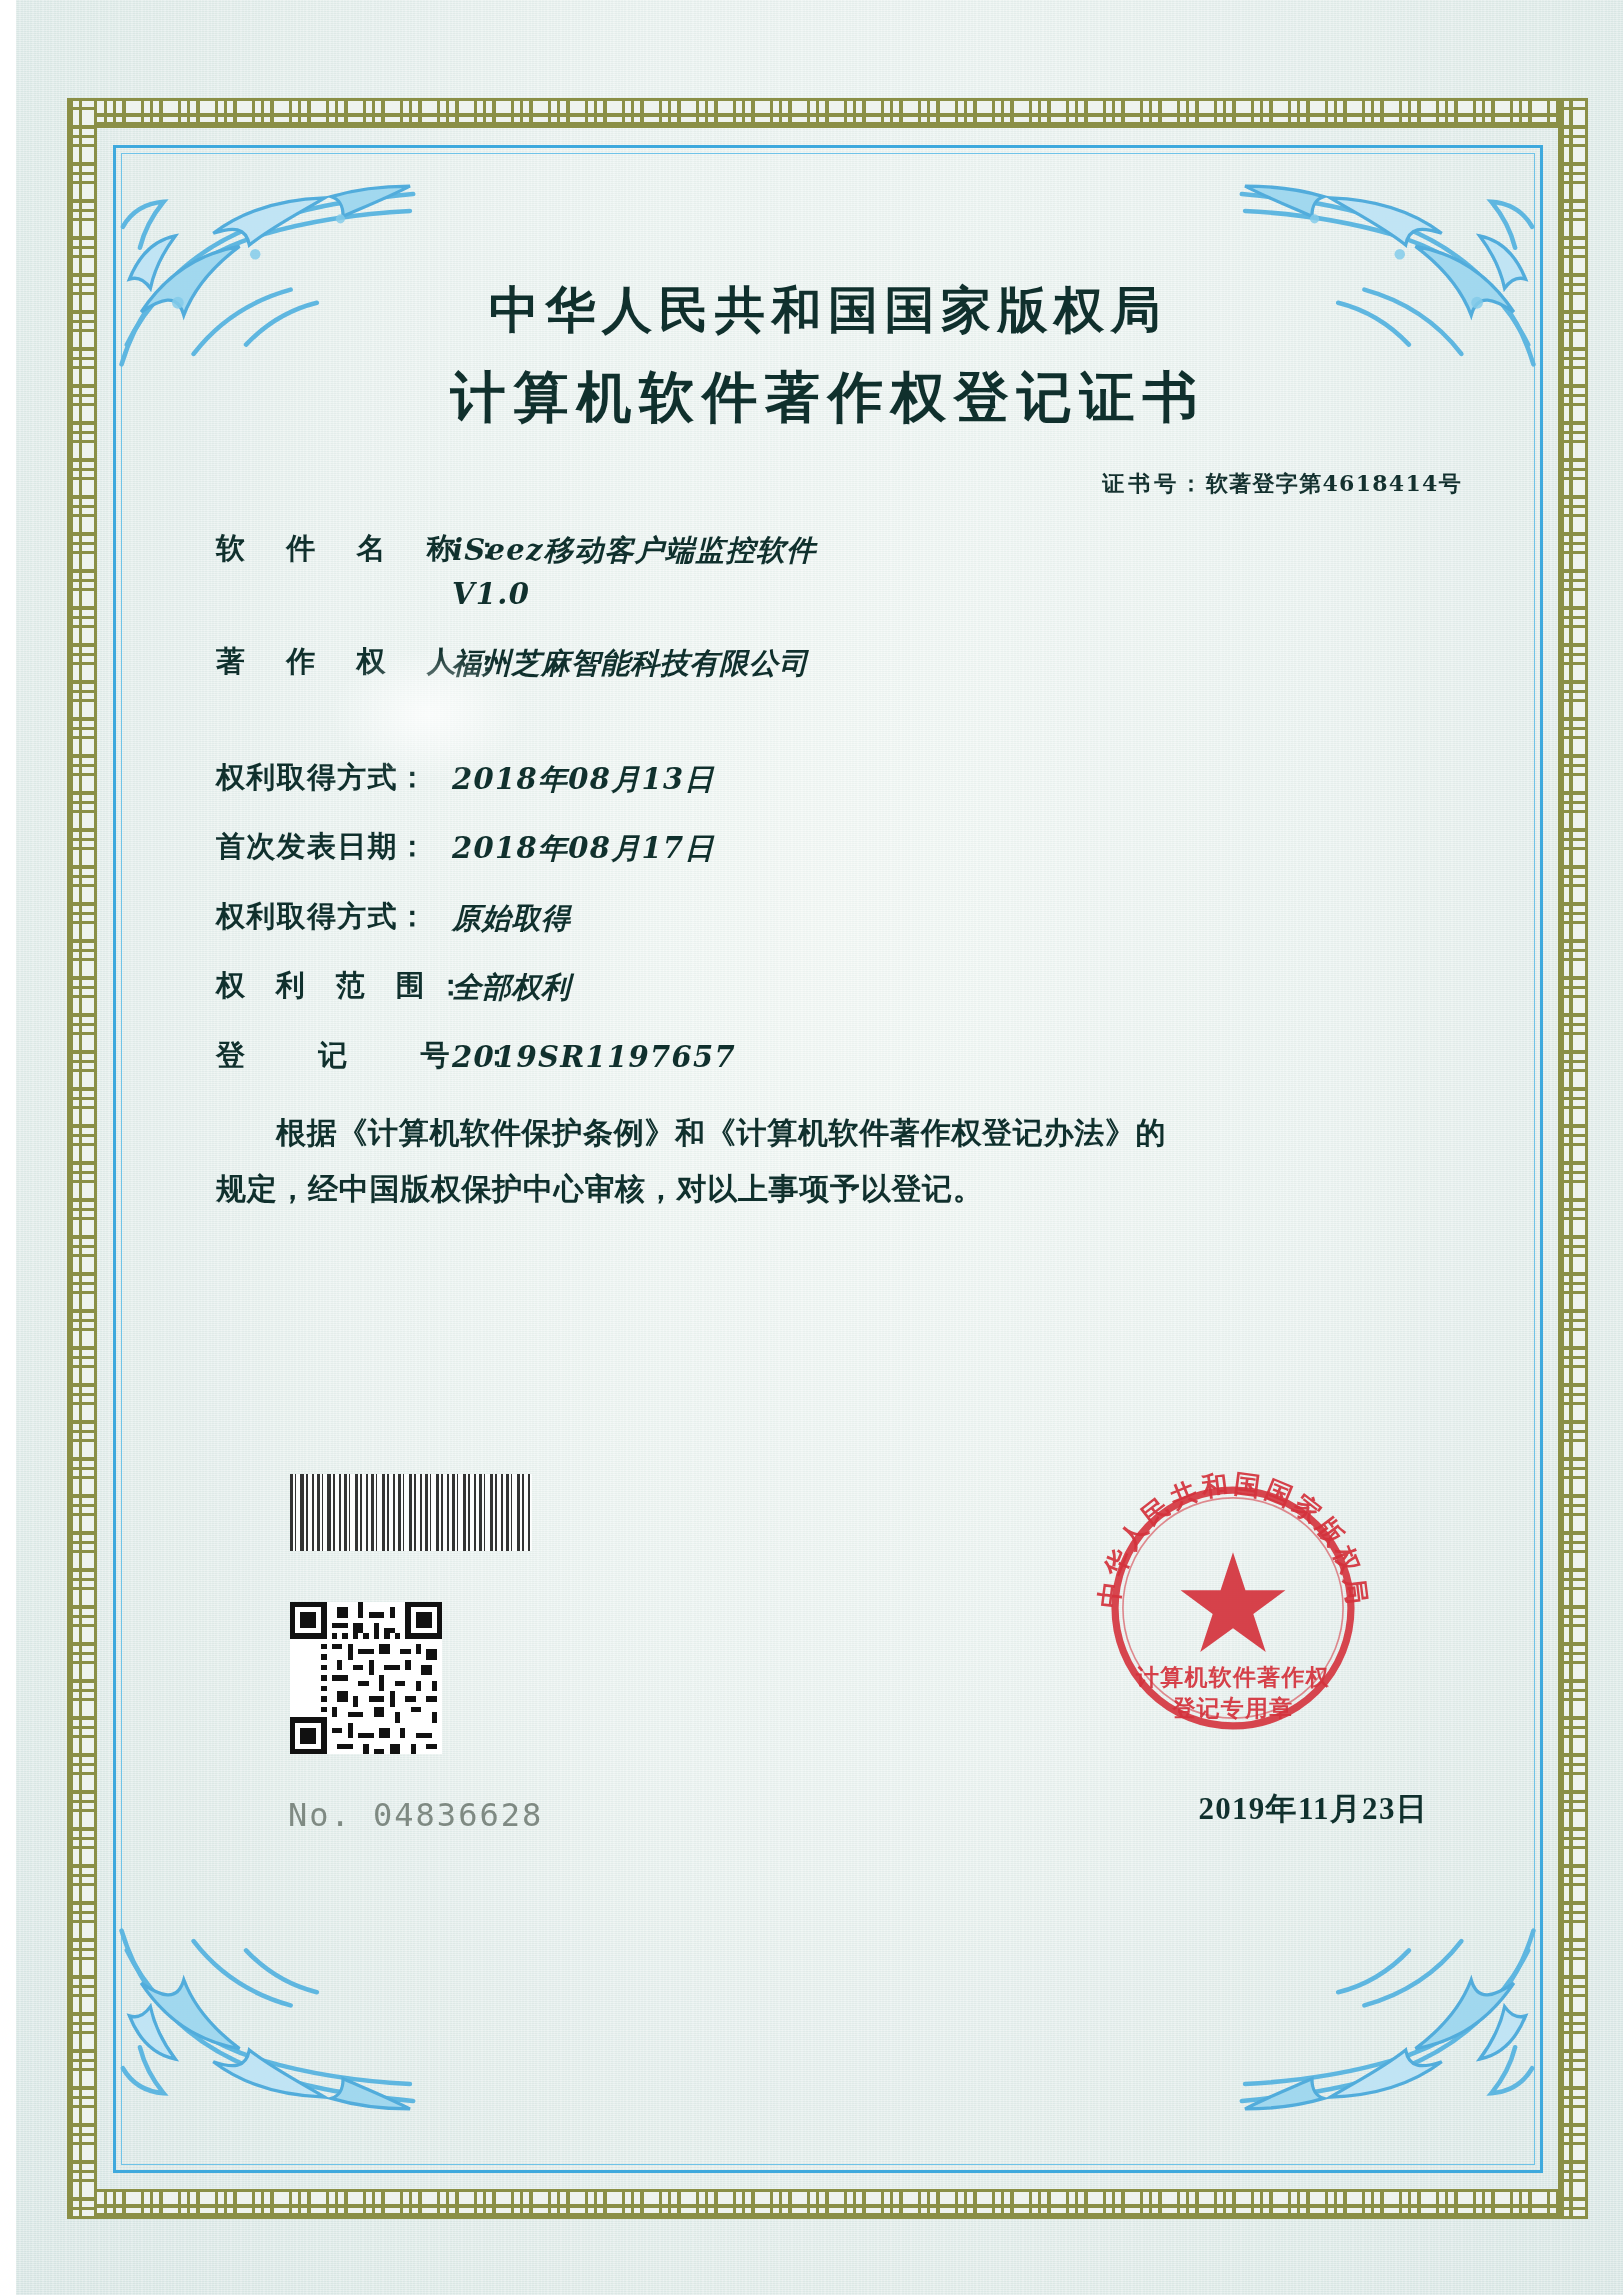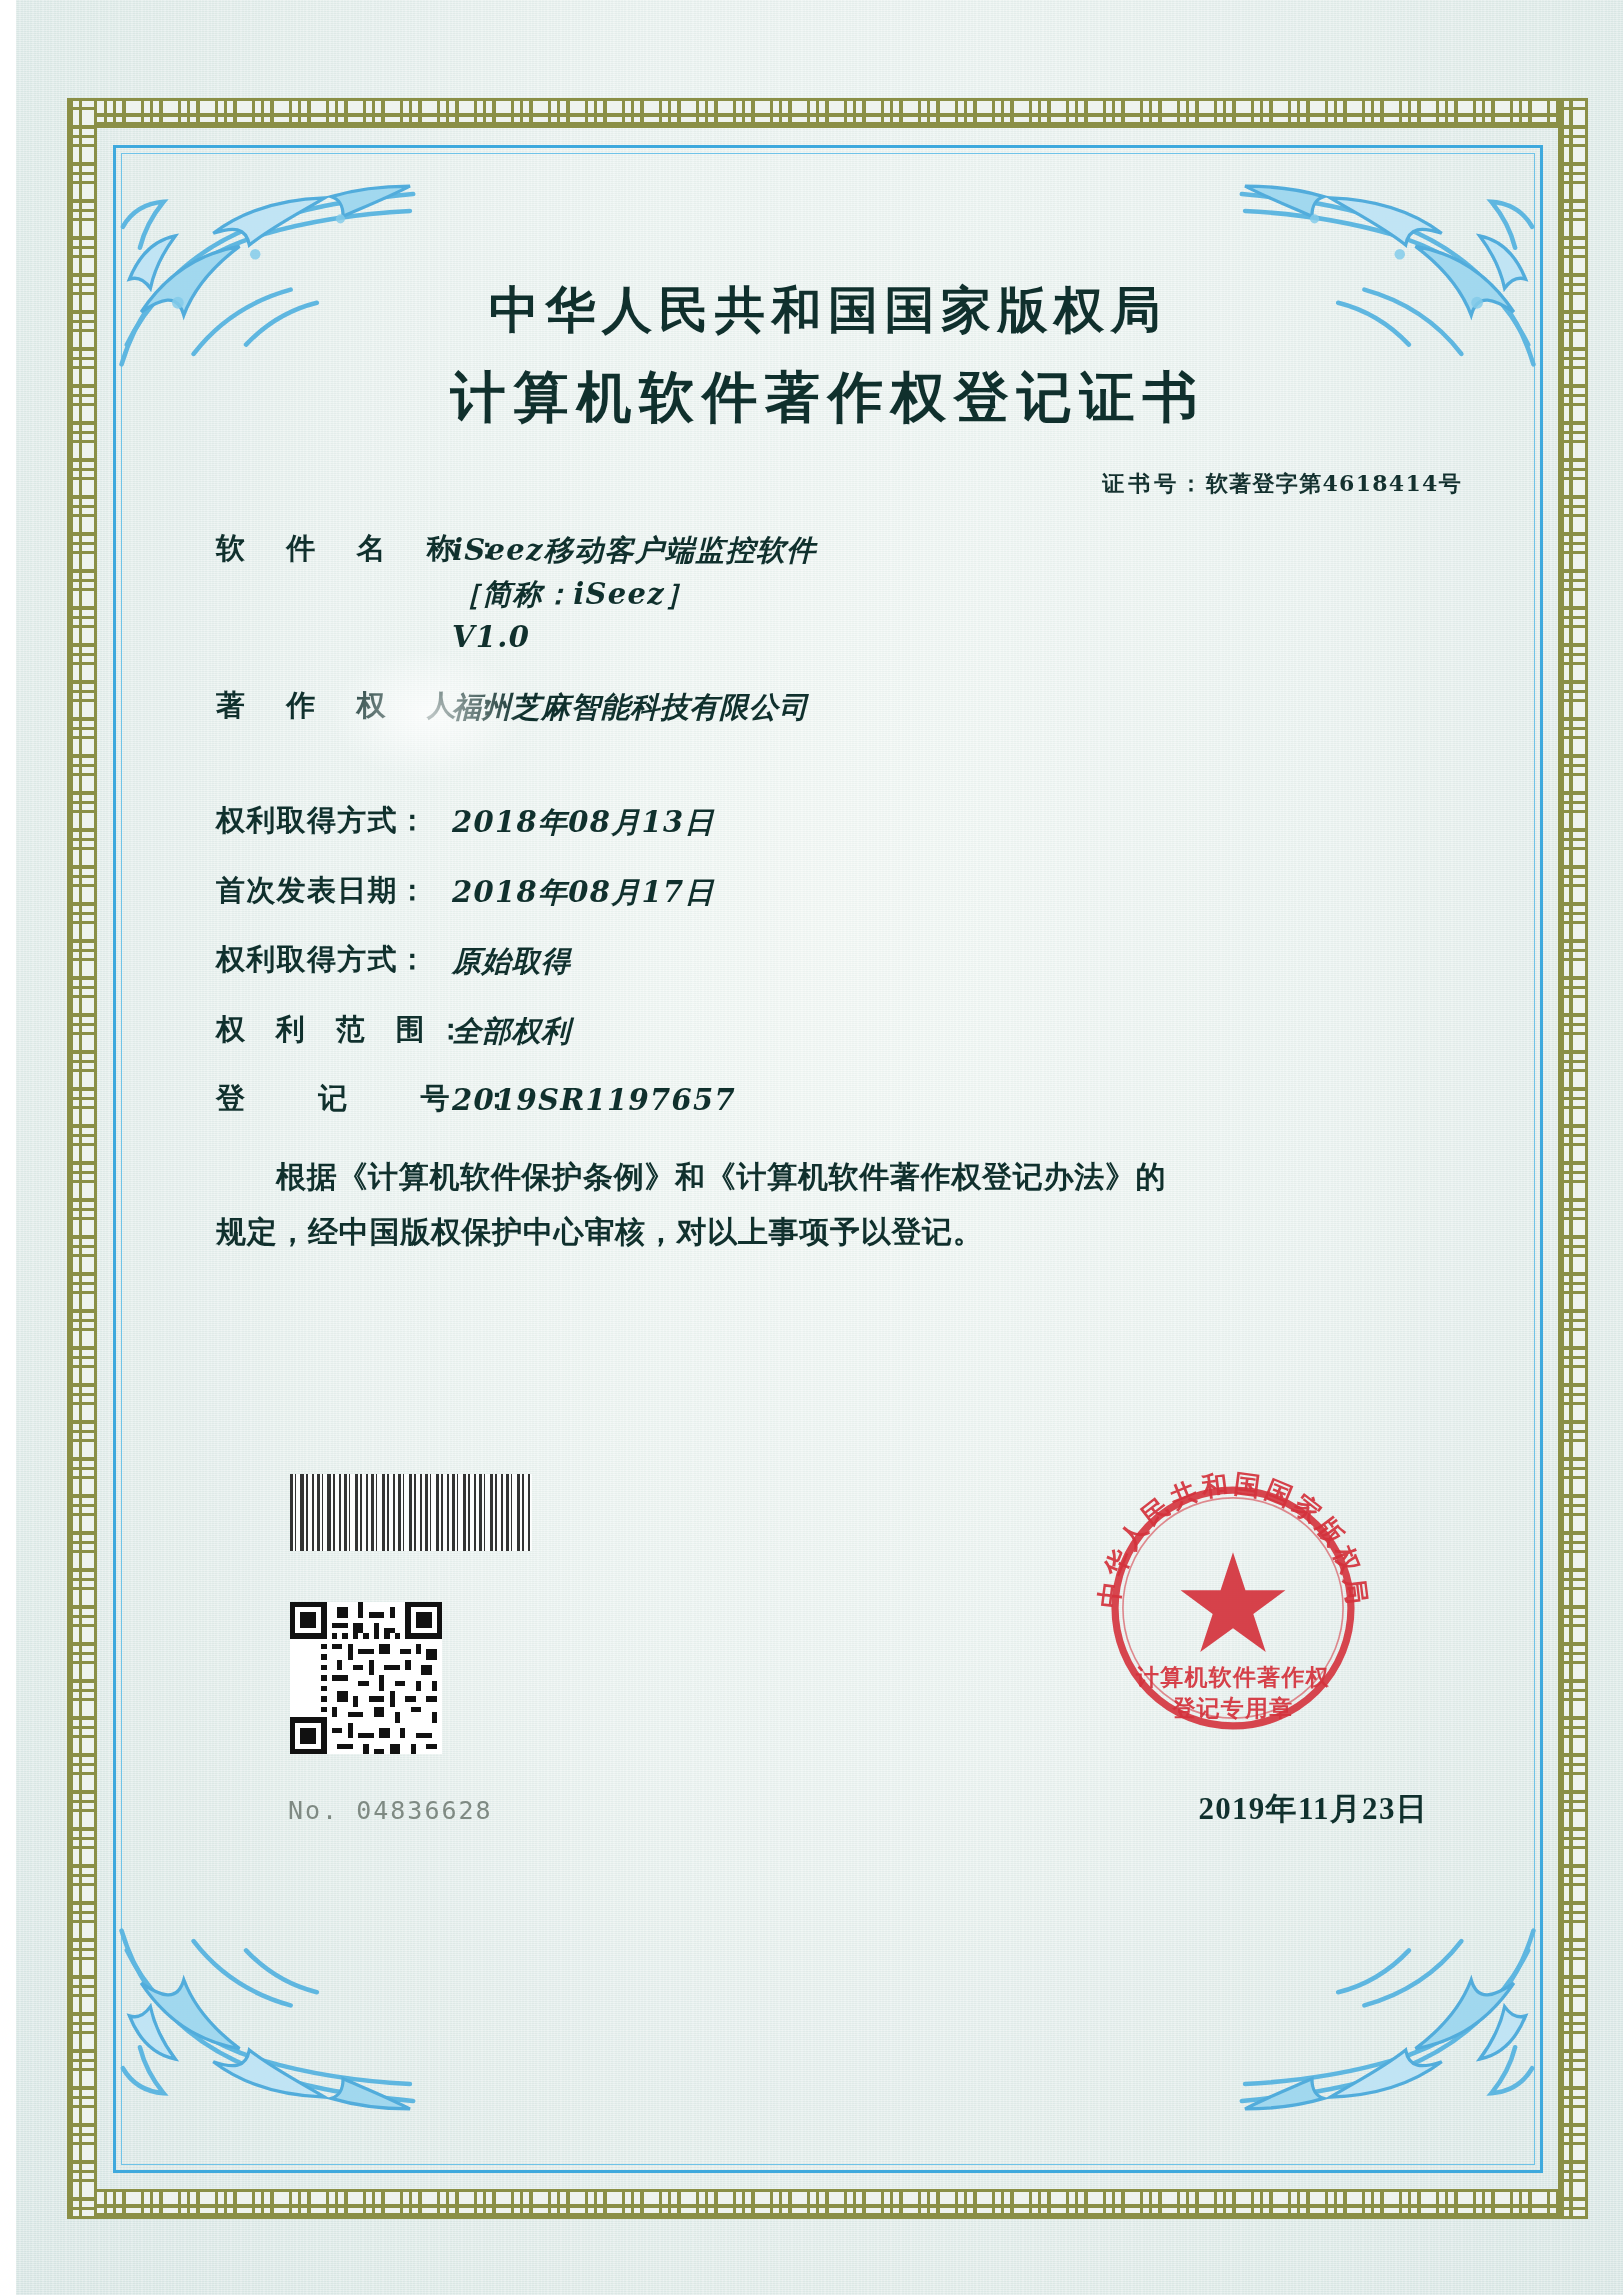--- a/index.html
+++ b/index.html
@@ -246,21 +246,21 @@
     height: 152px;
     background: #ffffff;
   }
   .qr svg { display: block; }
 
   .no-serial {
     position: absolute;
     left: 175px;
     top: 322px;
     font-family: "DejaVu Sans Mono", "Liberation Mono", monospace;
-    font-size: 25px;
+    font-size: 32px;
     letter-spacing: 2px;
     color: #7f8a83;
   }
 
   .issue-date {
     position: absolute;
     right: 115px;
     top: 314px;
     font-size: 31px;
     font-weight: 600;
@@ -386,21 +386,20 @@
     <div class="cert-no">
       <span class="label">证书号：</span><span class="mono-val">软著登字第4618414号</span>
     </div>
 
     <div class="fields">
 
       <div class="field-row">
         <div class="field-label lbl-sw">软 件 名 称：</div>
         <div class="field-value">
           <span class="line mono-val">iSeez移动客户端监控软件</span>
-          <span class="line mono-val">［简称：iSeez］</span>
           <span class="line mono-val">V1.0</span>
         </div>
       </div>
 
       <div class="field-row">
         <div class="field-label lbl-owner">著 作 权 人：</div>
         <div class="field-value">
           <span class="line">福州芝麻智能科技有限公司</span>
         </div>
       </div>

